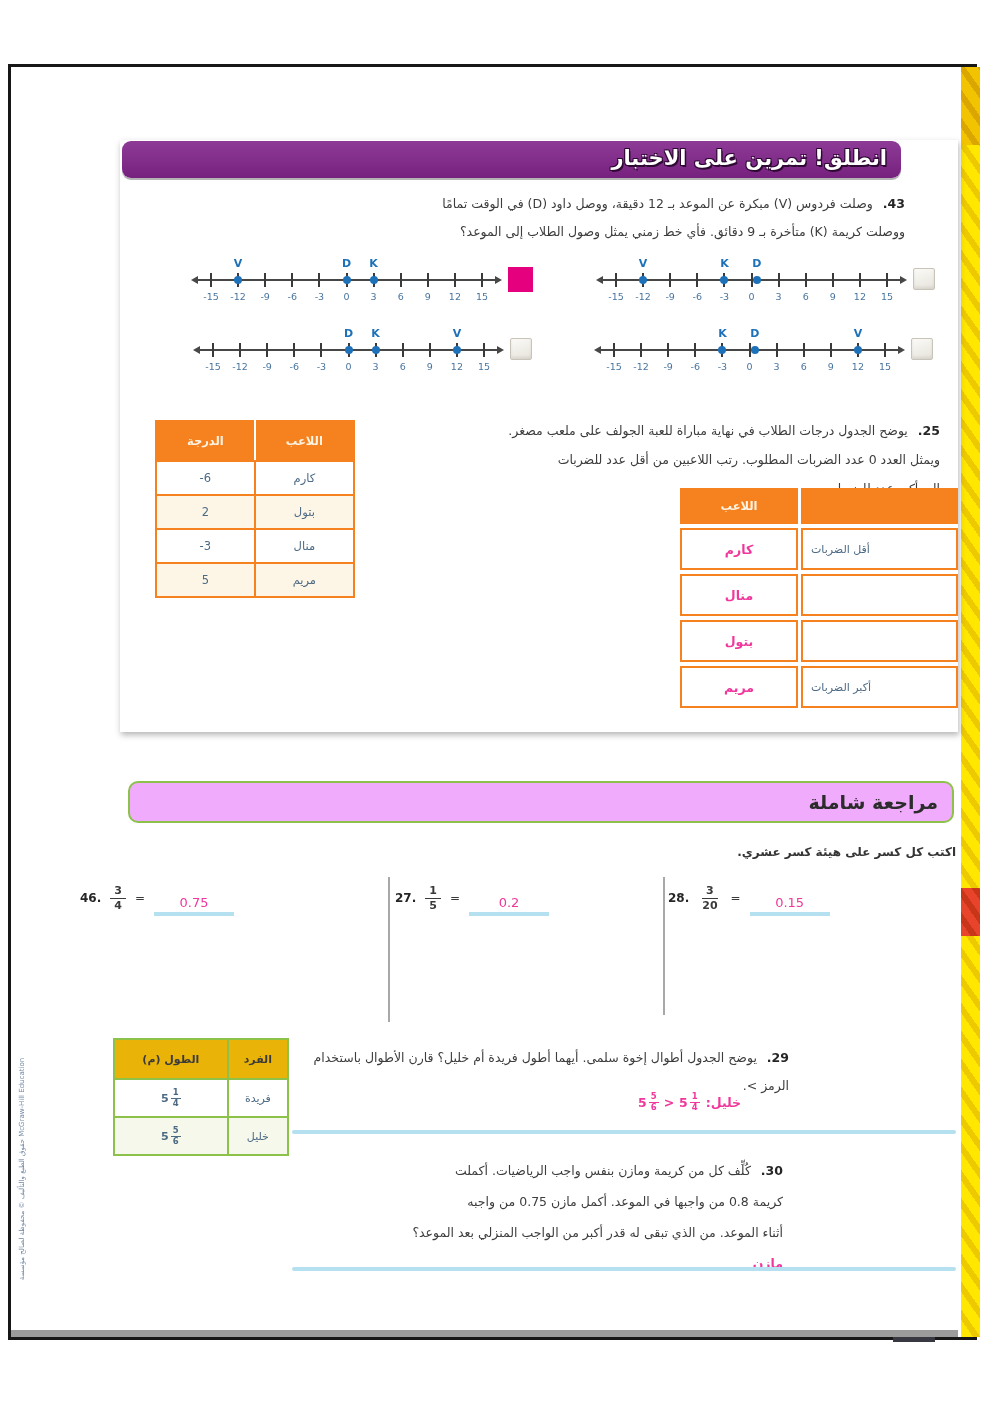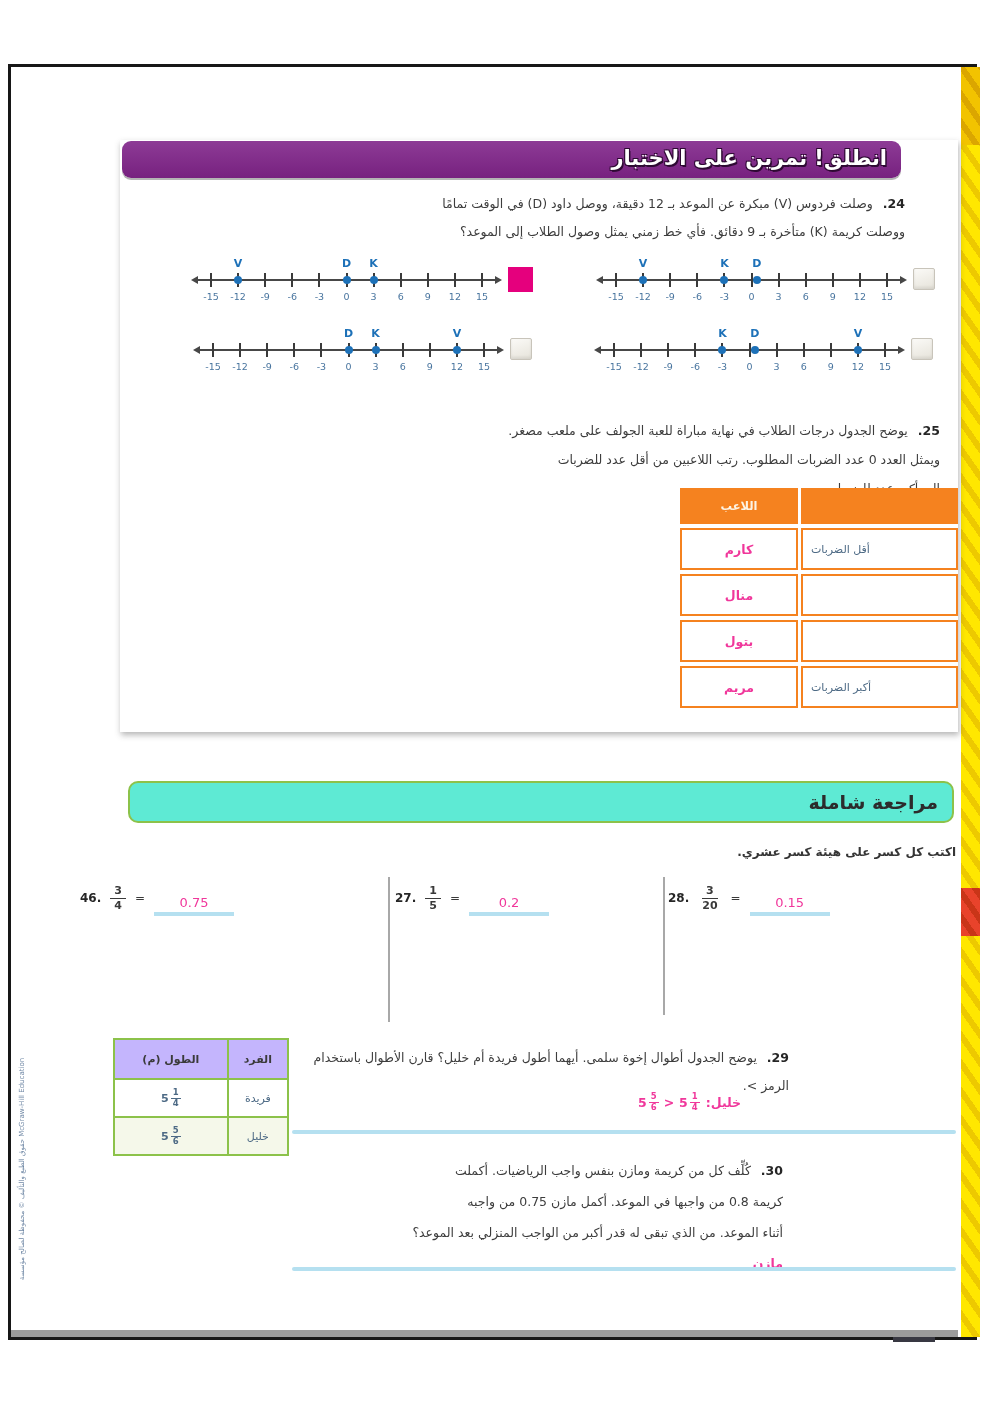--- a/index.html
+++ b/index.html
@@ -66,42 +66,42 @@
   .ans-col.players{width:118px;}
   .ans-col.labels{flex:1;}
   .ans-header{height:36px;background:var(--accent-orange);display:flex;align-items:center;justify-content:center;
         color:#fdf3e3;font-weight:bold;font-size:11.5px;}
   .ans-cell{height:38px;border:2px solid var(--accent-orange);background:#fff;display:flex;align-items:center;}
   .players .ans-cell{justify-content:center;color:var(--answer-pink);font-weight:bold;font-size:12.5px;}
   .labels .ans-cell{justify-content:flex-start;padding-left:8px;color:#4d6a85;font-size:11px;}
 
   
   .banner-green{position:absolute;left:128px;top:781px;width:826px;height:42px;box-sizing:border-box;
-        background:#5eead4;border:2px solid var(--accent-green);border-radius:10px;z-index:2;}
+        background:#f0abfc;border:2px solid var(--accent-green);border-radius:10px;z-index:2;}
   .banner-green .title{position:absolute;right:14px;top:8px;font-size:19px;font-weight:bold;color:#2c2c2c;}
   .instruction{position:absolute;left:600px;top:845px;width:356px;direction:rtl;text-align:right;
         font-weight:bold;font-size:12px;color:#353535;z-index:2;}
 
   
   .frac-item{position:absolute;display:flex;align-items:center;gap:9px;z-index:2;}
   .frac-item .q-num{margin:0;font-size:12px;}
   .frac{display:inline-flex;flex-direction:column;align-items:center;font-size:11px;font-weight:bold;
         color:#3a3a3a;line-height:1.25;}
   .frac .num{border-bottom:1.5px solid #3a3a3a;padding:0 4px;}
   .frac .den{padding:0 4px;}
   .eq{font-size:12px;color:#3a3a3a;}
   .ans-line{display:inline-block;width:80px;border-bottom:4px solid var(--line-blue);text-align:center;
         padding-bottom:1px;transform:translateY(6px);}
   .pink-ans{color:var(--answer-pink);font-weight:normal;font-size:13px;}
   .vdiv{position:absolute;width:2px;background:#a8a8a8;z-index:2;}
 
   
   .g-table{position:absolute;left:113px;top:1038px;width:176px;border-collapse:collapse;direction:ltr;
         font-size:11px;z-index:2;}
-  .g-table th{background:#c4b5fd;border:2px solid var(--accent-green);color:#3b3b3b;height:36px;font-size:11px;text-align:center;}
+  .g-table th{background:#eab308;border:2px solid var(--accent-green);color:#3b3b3b;height:36px;font-size:11px;text-align:center;}
   .g-table td{border:2px solid var(--accent-green);text-align:center;height:34px;color:#4d6a85;}
   .g-table tr.alt td{background:#f5f8ea;}
   .sfrac{display:inline-flex;flex-direction:column;align-items:center;font-size:8.5px;line-height:1.15;
         vertical-align:middle;margin-left:2px;font-weight:bold;}
   .sfrac .sn{border-bottom:1px solid currentColor;padding:0 2px;}
   .mixed{display:inline-flex;align-items:center;font-weight:bold;}
 
   .q29-text{position:absolute;left:297px;top:1044px;width:492px;z-index:2;}
   .q29-ans{position:absolute;left:638px;top:1092px;direction:rtl;display:flex;align-items:center;gap:6px;
         color:var(--answer-pink);font-weight:bold;font-size:12.5px;z-index:2;}
@@ -124,21 +124,21 @@
     <div class="dark-top"></div>
     <div class="red-patch"></div>
   </div>
 
   <div class="card">
     <div class="banner-purple">
       <span class="title">انطلق! تمرين على الاختبار</span>
     </div>
 
     <div class="rtl-text q24-text">
-      <span class="q-num">24.</span>
+      <span class="q-num">43.</span>
       <span>وصلت فردوس (V) مبكرة عن الموعد بـ 12 دقيقة، ووصل داود (D) في الوقت تمامًا</span><br>
       <span>ووصلت كريمة (K) متأخرة بـ 9 دقائق. فأي خط زمني يمثل وصول الطلاب إلى الموعد؟</span>
     </div>
 
     <div class="nl-option" style="left:75px;top:110px">
       <div class="numberline">
           <div class="nl-line"></div>
           <div class="nl-arrow left"></div>
           <div class="nl-arrow right"></div>
           <div class="nl-tick" style="left:16px"></div>
@@ -281,20 +281,44 @@
       <div class="marker box"></div>
     </div>
 
     <div class="rtl-text q25-text">
       <span class="q-num">25.</span>
       <span>يوضح الجدول درجات الطلاب في نهاية مباراة للعبة الجولف على ملعب مصغر.</span><br>
       <span>ويمثل العدد 0 عدد الضربات المطلوب. رتب اللاعبين من أقل عدد للضربات</span><br>
       <span>إلى أكبر عدد للضربات.</span>
     </div>
 
+    <table class="score-table">
+      <tbody>
+          <tr>
+        <th>الدرجة</th>
+        <th>اللاعب</th>
+      </tr>
+      <tr>
+        <td>-6</td>
+        <td>كارم</td>
+      </tr>
+      <tr class="alt">
+        <td>2</td>
+        <td>بتول</td>
+      </tr>
+      <tr>
+        <td>-3</td>
+        <td>منال</td>
+      </tr>
+      <tr class="alt">
+        <td>5</td>
+        <td>مريم</td>
+      </tr>
+    </tbody>
+      </table>
 
     <div class="ans-table">
       <div class="ans-col players">
         <div class="ans-header">اللاعب</div>
         <div class="ans-cell">كارم</div>
         <div class="ans-cell">منال</div>
         <div class="ans-cell">بتول</div>
         <div class="ans-cell">مريم</div>
       </div>
       <div class="ans-col labels">

